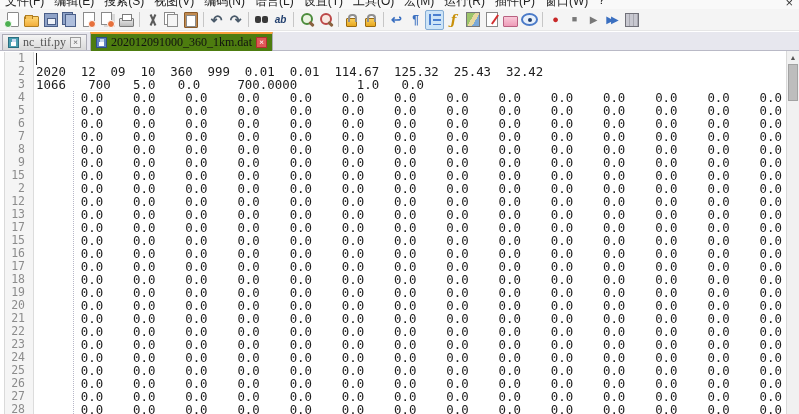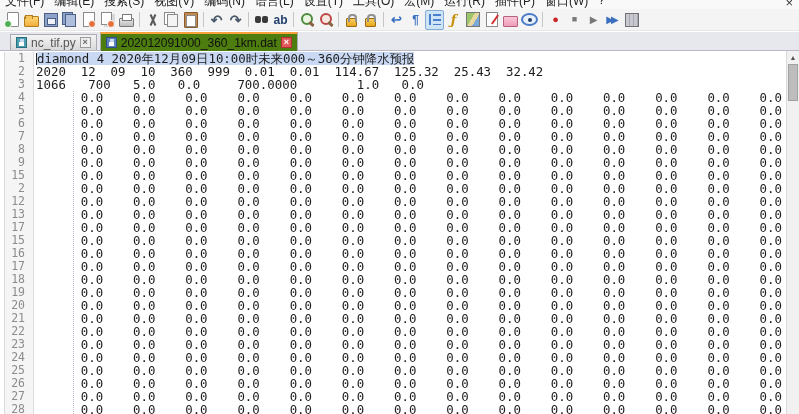--- a/index.html
+++ b/index.html
@@ -36,21 +36,21 @@
   .k-print::after{content:"";position:absolute;top:2px;left:4px;width:8px;height:5px;background:#fff;border:1px solid #7A7A7A;}
   .k-cut::before{content:"";position:absolute;width:2px;height:12px;background:#5A5A5A;transform:rotate(24deg);}
   .k-cut::after{content:"";position:absolute;width:2px;height:12px;background:#5A5A5A;transform:rotate(-24deg);}
   .k-copy::before{content:"";width:9px;height:11px;background:#fff;border:1px solid #8A8A8A;margin:-2px 0 0 -4px;}
   .k-copy::after{content:"";position:absolute;right:2px;bottom:1px;width:9px;height:11px;background:#F4F4F4;border:1px solid #8A8A8A;}
   .k-paste::before{content:"";width:12px;height:14px;background:#C08A50;border:1px solid #8A5A28;border-radius:1px;}
   .k-paste::after{content:"";position:absolute;bottom:1px;left:4px;width:8px;height:10px;background:#fff;border:1px solid #8A8A8A;}
   .k-undo span,.k-redo span{color:#4A5A6A;font-weight:bold;font-size:14px;}
   .k-find::before{content:"";width:6px;height:7px;background:#3A3A3A;border-radius:2px;margin-right:1px;}
   .k-find::after{content:"";width:6px;height:7px;background:#3A3A3A;border-radius:2px;}
-  .k-replace span{font-size:12px;font-weight:bold;color:#23406E;}
+  .k-replace span{font-size:10px;font-weight:bold;color:#23406E;font-style:italic;}
   .k-zoomin::before{content:"";position:absolute;top:1px;left:3px;width:8px;height:8px;border:2px solid #4C8C3C;border-radius:50%;background:#EAF4E2;}
   .k-zoomin::after,.k-zoomout::after{content:"";position:absolute;right:2px;bottom:1px;width:3px;height:6px;background:#8A6240;transform:rotate(-45deg);border-radius:1px;}
   .k-zoomout::before{content:"";position:absolute;top:1px;left:3px;width:8px;height:8px;border:2px solid #BC4848;border-radius:50%;background:#F8E8E2;}
   .k-lock::before{content:"";width:9px;height:7px;background:linear-gradient(#F8CE5A,#E8A820);border:1px solid #9A6A10;margin-top:6px;border-radius:1px;}
   .k-lock::after{content:"";position:absolute;top:2px;left:5px;width:5px;height:6px;border:2px solid #909090;border-bottom:none;border-radius:4px 4px 0 0;}
   .k-wrap span{color:#3A6FC0;font-weight:bold;font-size:13px;}
   .k-pilcrow span{color:#3A6FC0;font-weight:bold;font-size:12px;}
   .k-indent::before{content:"";width:2px;height:11px;background:#4A7FD0;margin-right:2px;}
   .k-indent::after{content:"";width:8px;height:11px;background:repeating-linear-gradient(#4A7FD0 0 2px,transparent 2px 5px);}
   .k-func span{color:#C8900A;font-style:italic;font-weight:bold;font-size:13px;font-family:"DejaVu Serif",serif;}
@@ -59,21 +59,21 @@
   .k-redpen::after{content:"";position:absolute;right:4px;top:2px;width:2px;height:11px;background:#D23030;transform:rotate(35deg);}
   .k-pinkfold::before{content:"";width:13px;height:9px;background:linear-gradient(#F8C8D8,#EE9CB8);border:1px solid #B86080;border-radius:1px;margin-top:4px;}
   .k-eye::before{content:"";width:13px;height:9px;border:2px solid #4A7AC8;border-radius:50%;background:#E8F0FA;}
   .k-eye::after{content:"";position:absolute;width:4px;height:4px;border-radius:50%;background:#23406E;}
   .k-record span{color:#C82828;font-size:11px;}
   .k-stop span{color:#787878;font-size:9px;}
   .k-play span{color:#787878;font-size:10px;}
   .k-playmulti span{color:#3A6FC0;font-size:10px;letter-spacing:-3px;margin-right:3px;}
   .k-savemacro::before{content:"";width:12px;height:12px;background:repeating-linear-gradient(90deg,#C8C8D0 0 3px,#A8A8B0 3px 4px);border:1px solid #707078;}
   
-  .tabbar{position:absolute;top:32px;left:0;right:0;height:19px;background:#E7E7EE;border-bottom:1px solid #B9B9C6;display:flex;align-items:flex-end;padding-left:10px;}
+  .tabbar{position:absolute;top:32px;left:0;right:0;height:19px;background:#E7E7EE;border-bottom:1px solid #B9B9C6;display:flex;align-items:flex-end;padding-left:2px;font-family:Liberation Serif, serif;}
   .tab{display:flex;align-items:center;gap:4px;height:16px;padding:0 5px;background:linear-gradient(#F4F4F4,#D9D9D9);border:1px solid #ABABB5;border-bottom:none;margin-right:3px;font-size:12px;color:#555;white-space:nowrap;cursor:default;}
   .tab.active{height:19px;background:#4d7c0f;border-top:2px solid #F9A13C;color:#111;margin-bottom:-1px;z-index:2;}
   .fico{width:11px;height:11px;background:#5E81C0;border:1px solid #2E4E86;position:relative;flex:0 0 auto;}
   .fico::before{content:"";position:absolute;bottom:1px;left:2px;width:5px;height:4px;background:#fff;}
   .fico::after{content:"";position:absolute;top:1px;left:3px;width:4px;height:3px;background:#C8D8F0;}
   .fico.teal{background:#4A9EB0;border-color:#2A6E80;}
   .tclose{width:11px;height:11px;border:1px solid #9A9A9A;display:flex;align-items:center;justify-content:center;font-size:9px;font-weight:bold;color:#666;background:#EFEFEF;line-height:1;flex:0 0 auto;}
   .tab.active .tclose{border-color:#B03030;background:#E05858;color:#fff;}
   
   .editor{position:absolute;top:51px;left:0;right:0;bottom:0;background:#fff;overflow:hidden;
@@ -246,21 +246,21 @@
       </div>
       <div class="tab active">
         <span class="fico"></span>
         <span>202012091000_360_1km.dat</span>
         <span class="tclose">×</span>
       </div>
     </div>
 
   <div class="editor" id="editor">
     <div class="iguide"></div>
-  <div class="row"><div class="ln">1</div><div class="tx"><span class="caret"></span><span class="sel">diamond 4 2020年12月09日10:00时未来000～360分钟降水预报</span></div></div>
+  <div class="row"><div class="ln">1</div><div class="tx"><span class="caret"></span></div></div>
       <div class="row"><div class="ln">2</div><div class="tx">2020  12  09  10  360  999  0.01  0.01  114.67  125.32  25.43  32.42</div></div>
       <div class="row"><div class="ln">3</div><div class="tx">1066   700   5.0   0.0     700.0000        1.0   0.0</div></div>
       <div class="row"><div class="ln">4</div><div class="tx">      0.0    0.0    0.0    0.0    0.0    0.0    0.0    0.0    0.0    0.0    0.0    0.0    0.0    0.0</div></div>
       <div class="row"><div class="ln">5</div><div class="tx">      0.0    0.0    0.0    0.0    0.0    0.0    0.0    0.0    0.0    0.0    0.0    0.0    0.0    0.0</div></div>
       <div class="row"><div class="ln">6</div><div class="tx">      0.0    0.0    0.0    0.0    0.0    0.0    0.0    0.0    0.0    0.0    0.0    0.0    0.0    0.0</div></div>
       <div class="row"><div class="ln">7</div><div class="tx">      0.0    0.0    0.0    0.0    0.0    0.0    0.0    0.0    0.0    0.0    0.0    0.0    0.0    0.0</div></div>
       <div class="row"><div class="ln">8</div><div class="tx">      0.0    0.0    0.0    0.0    0.0    0.0    0.0    0.0    0.0    0.0    0.0    0.0    0.0    0.0</div></div>
       <div class="row"><div class="ln">9</div><div class="tx">      0.0    0.0    0.0    0.0    0.0    0.0    0.0    0.0    0.0    0.0    0.0    0.0    0.0    0.0</div></div>
       <div class="row"><div class="ln">15</div><div class="tx">      0.0    0.0    0.0    0.0    0.0    0.0    0.0    0.0    0.0    0.0    0.0    0.0    0.0    0.0</div></div>
       <div class="row"><div class="ln">2</div><div class="tx">      0.0    0.0    0.0    0.0    0.0    0.0    0.0    0.0    0.0    0.0    0.0    0.0    0.0    0.0</div></div>

